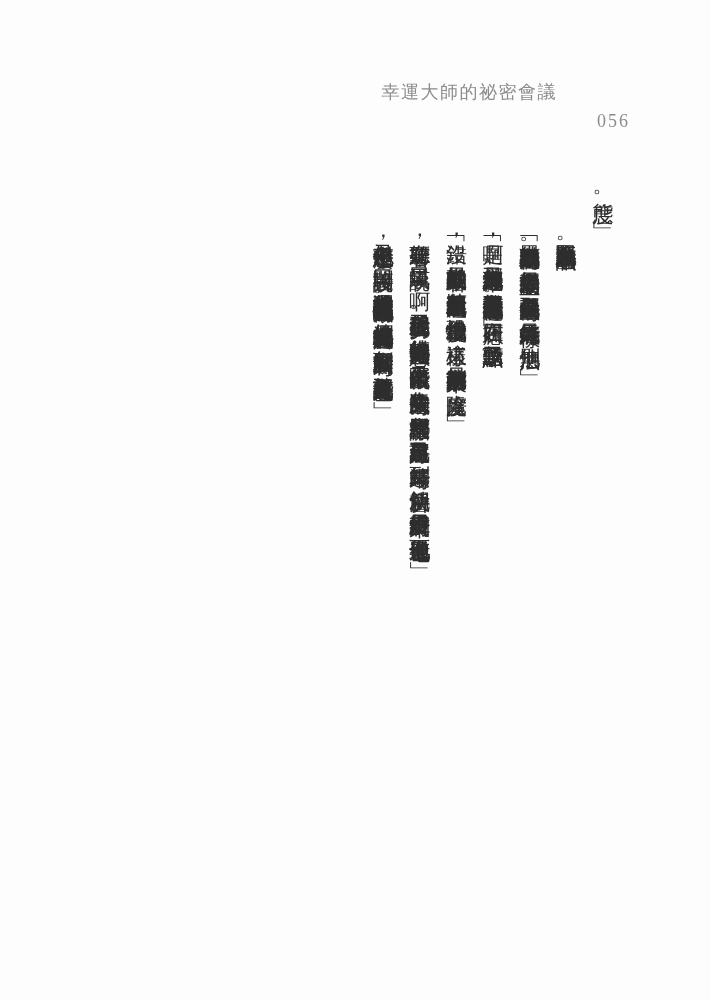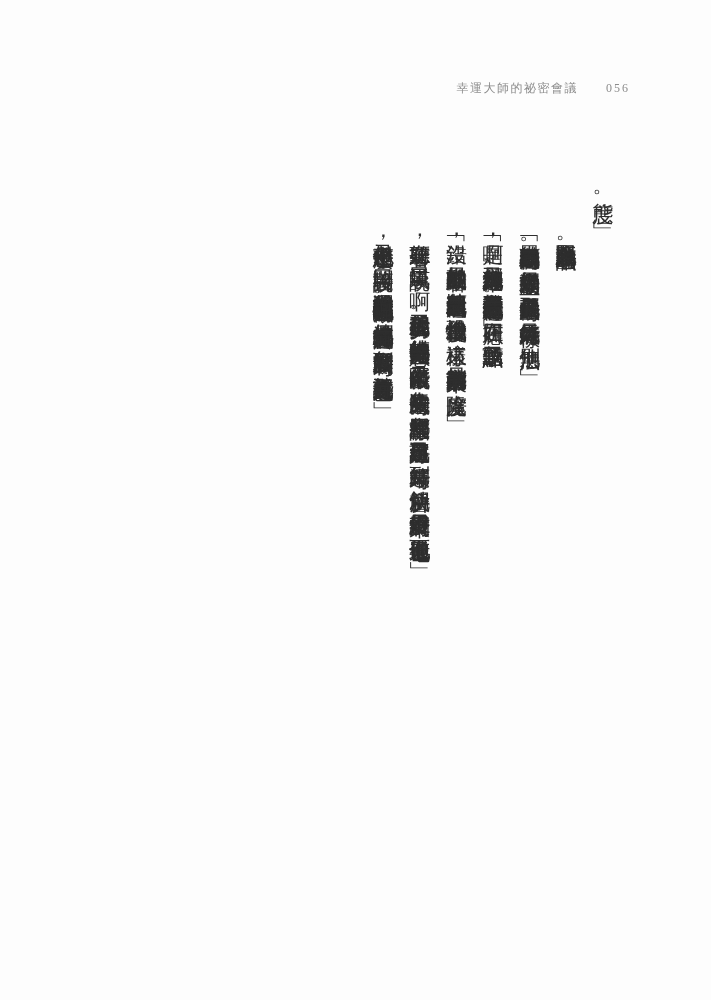--- a/index.html
+++ b/index.html
@@ -17,29 +17,30 @@
   .page {
     position: absolute;
     inset: 0;
   }
   
   .page-header {
     position: absolute;
     top: 80px;
     right: 81px;
     display: flex;
-    align-items: center;
-    gap: 28px;
+    align-items: flex-start;
+    gap: 40px;
     color: #8c8c8c;
-    font-size: 12px;
+    font-size: 18px;
     letter-spacing: 1.5px;
     white-space: nowrap;
   }
   .page-header .page-number {
     letter-spacing: 2px;
+    margin-top: 31px;
   }
   
   .text-block {
     position: absolute;
     top: 186px;
     right: 90px;
     height: 752px;
     width: 560px;
     writing-mode: vertical-rl;
     text-orientation: mixed;

